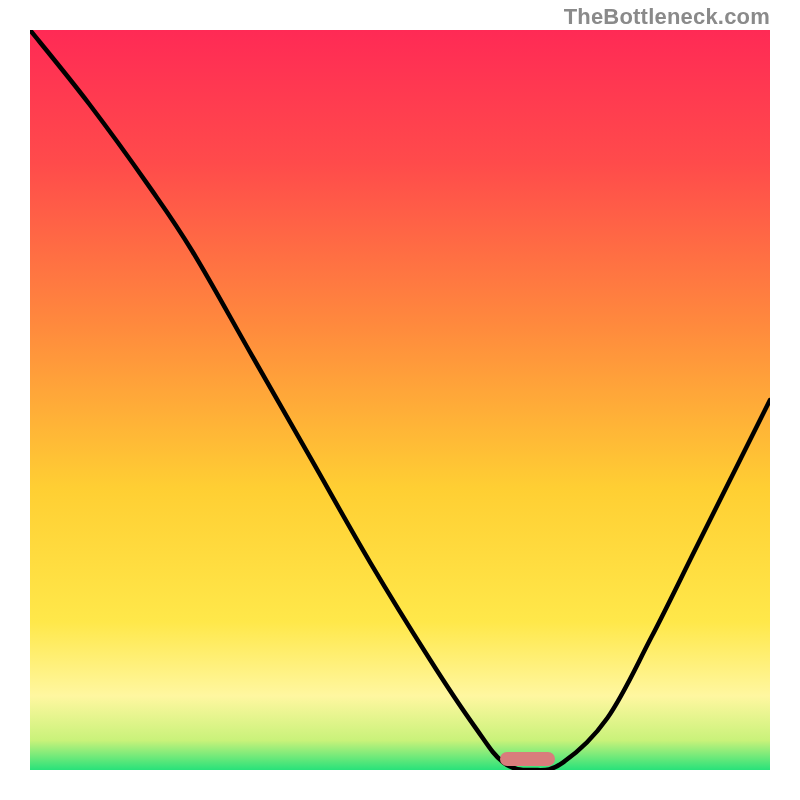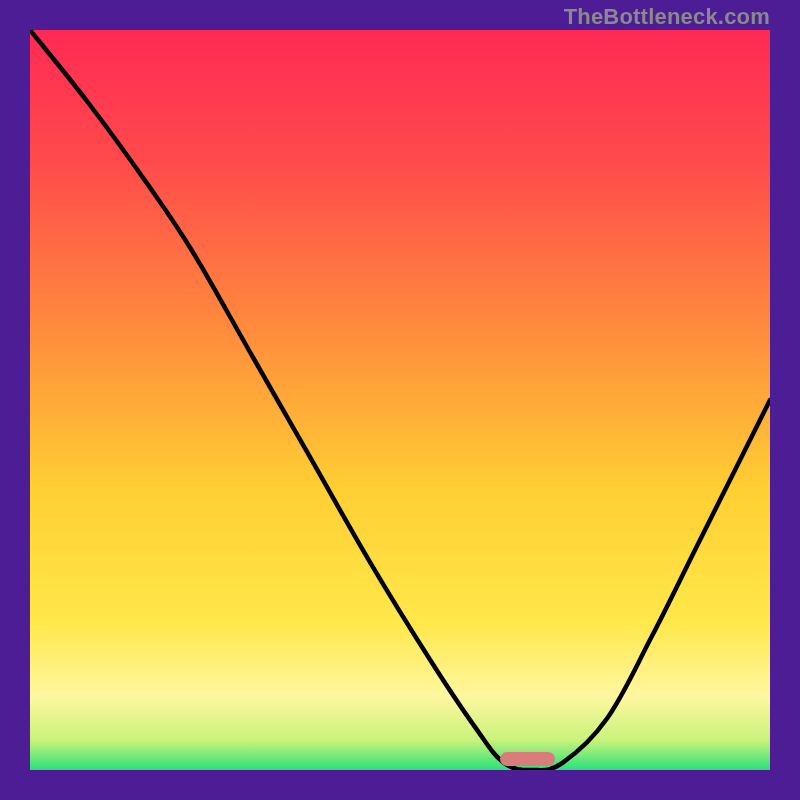--- a/index.html
+++ b/index.html
@@ -9,21 +9,21 @@
     height: 800px;
     background: #000;
     overflow: hidden;
   }
   .frame {
     position: absolute;
     left: 0;
     top: 0;
     width: 800px;
     height: 800px;
-    background: #4c1d95;
+    background: #ffffff;
     text-align: center;
   }
   .plot-area {
     position: absolute;
     left: 30px;
     top: 30px;
     width: 740px;
     height: 740px;
     overflow: hidden;
   }

